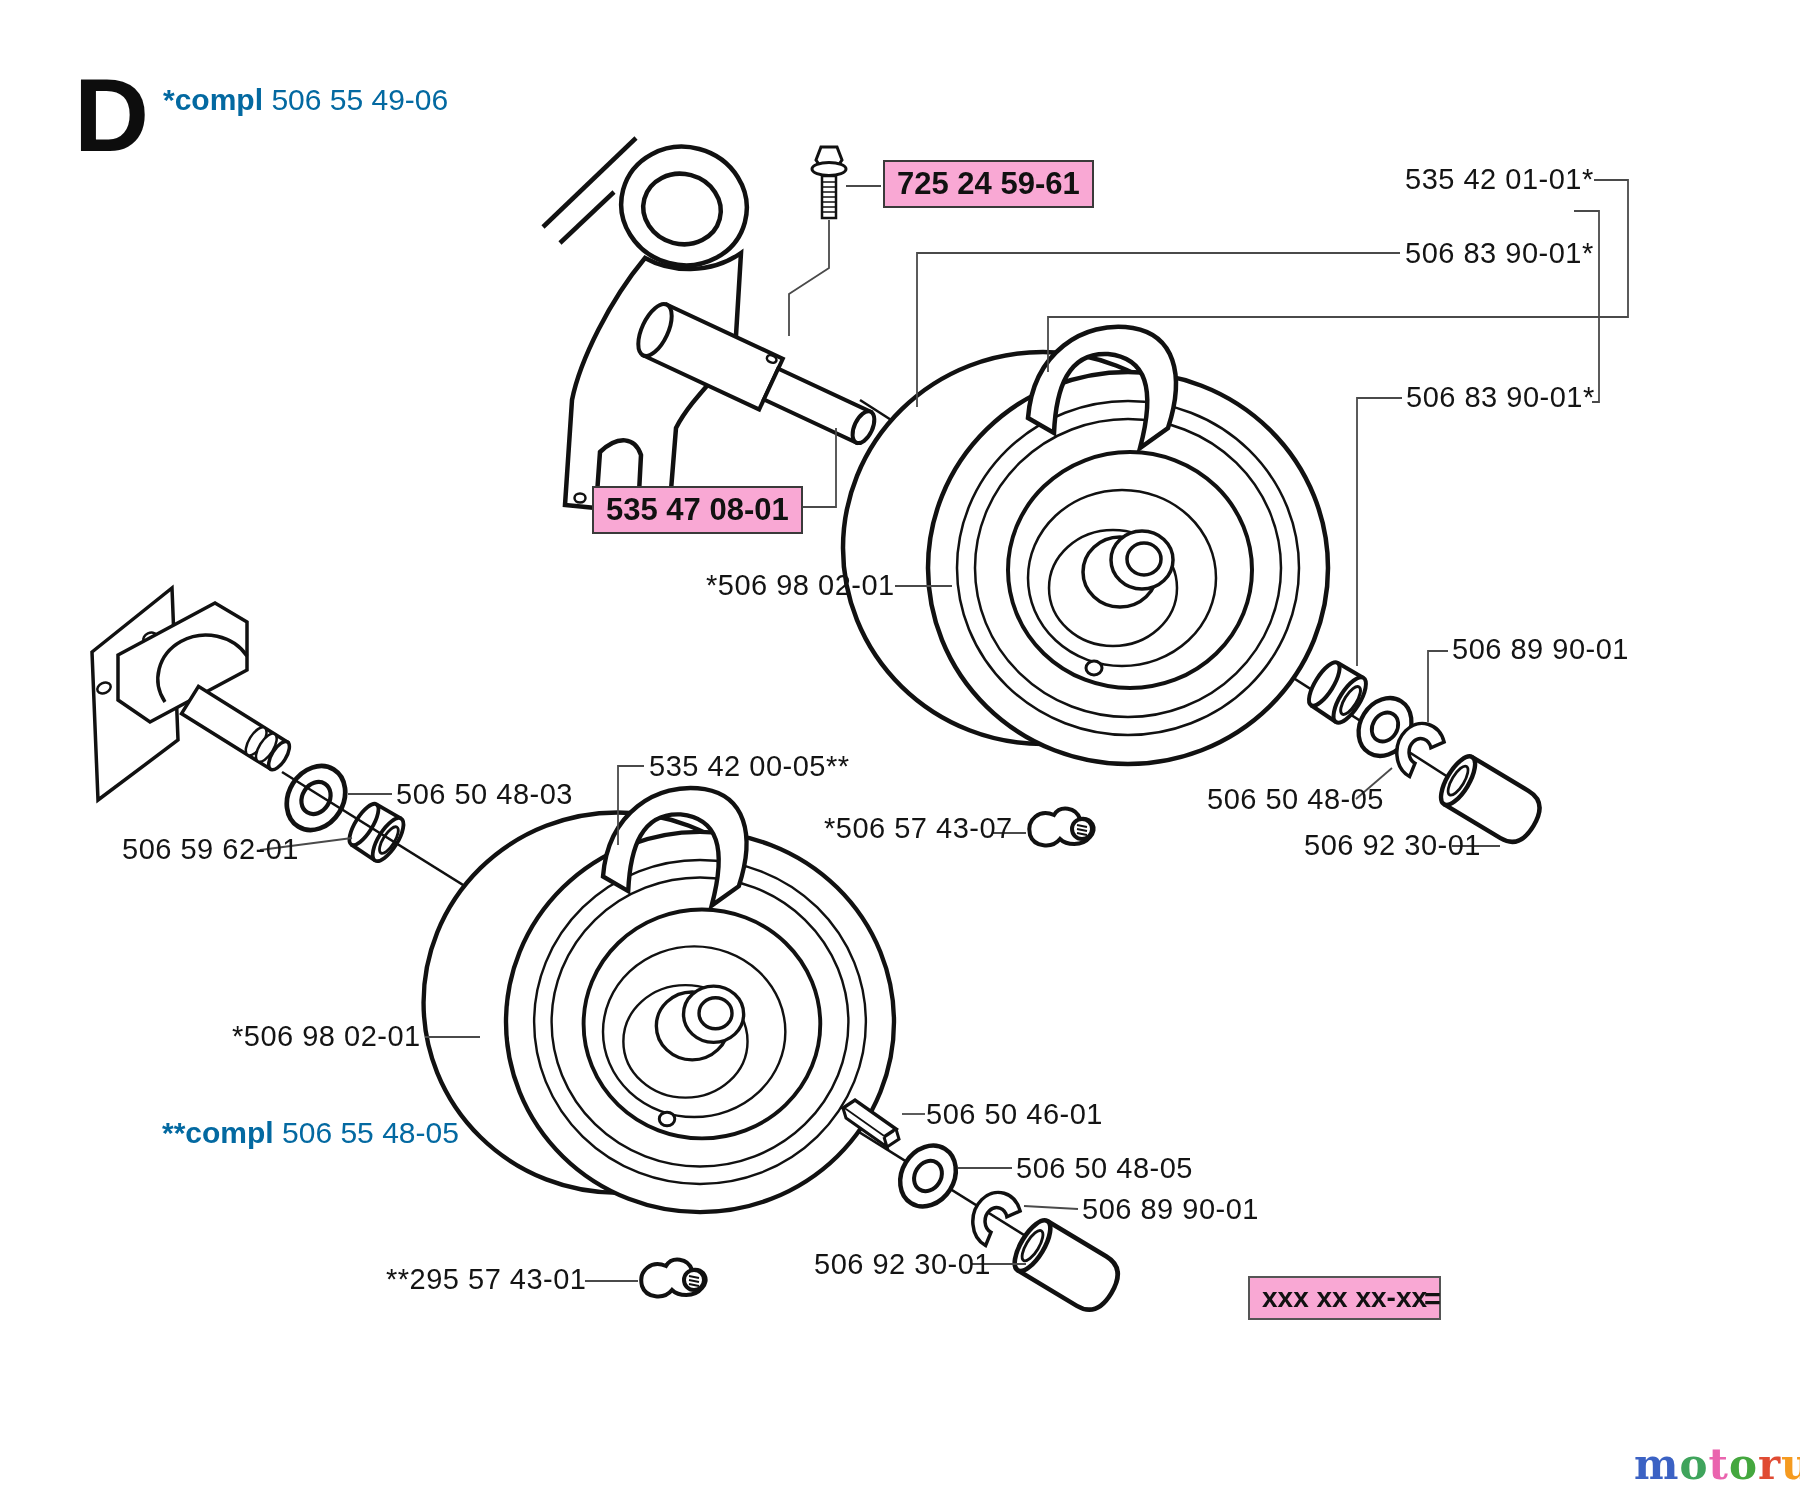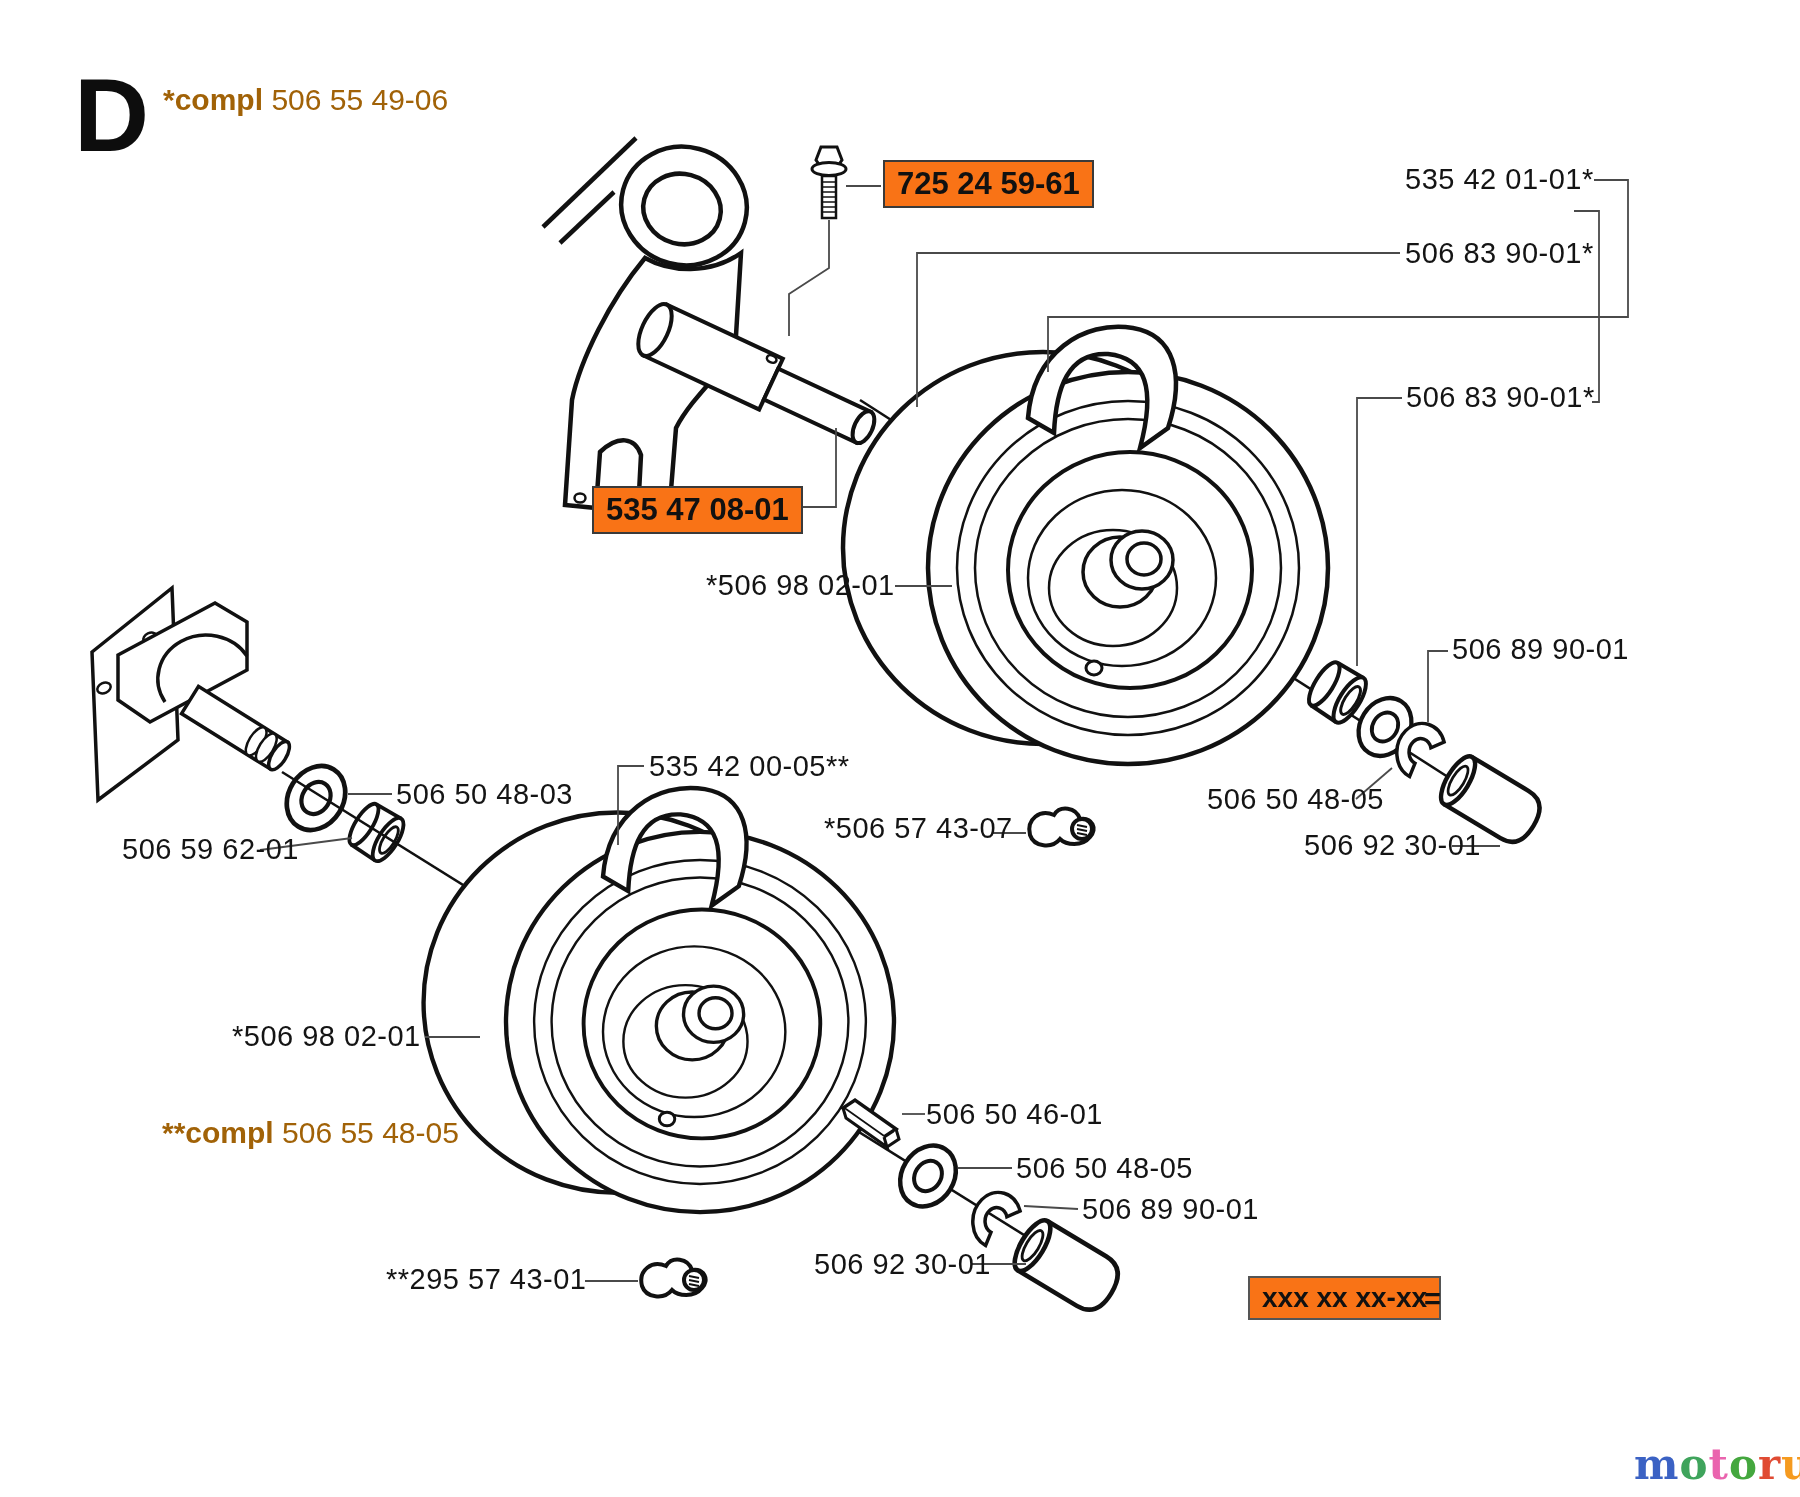--- a/index.html
+++ b/index.html
@@ -1,23 +1,23 @@
 <!DOCTYPE html>
 <html><head>
 <meta charset="utf-8">
 <style>
   html,body{margin:0;padding:0;background:#fff;}
   #stage{position:relative;width:1800px;height:1497px;background:#ffffff;overflow:hidden;
          font-family:"Liberation Sans",sans-serif;color:#111;}
   #drawing{position:absolute;left:0;top:0;}
   .lbl{position:absolute;font-size:29px;line-height:1.05;color:#141414;white-space:nowrap;letter-spacing:0.5px;}
-  .boxed{position:absolute;border:2px solid #3a3a3a;background:#f97316;padding:4px 12px;
+  .boxed{position:absolute;border:2px solid #3a3a3a;background:#f9a8d4;padding:4px 12px;
          font-size:31px;font-weight:bold;white-space:nowrap;color:#111;}
   .big-letter{position:absolute;left:74px;top:56px;font-size:104px;font-weight:bold;color:#0d0d0d;}
-  .compl{position:absolute;font-size:30px;color:#a16207;white-space:nowrap;}
+  .compl{position:absolute;font-size:30px;color:#0369a1;white-space:nowrap;}
   .compl b{font-weight:bold;}
   .legend-lines{position:absolute;font-size:27px;font-weight:bold;line-height:29.5px;color:#111;}
   .legend-eq{position:absolute;font-size:29px;font-weight:bold;color:#111;}
   #watermark{position:absolute;left:1634px;top:1440px;font-family:"DejaVu Serif",serif;
              font-size:42px;font-weight:bold;letter-spacing:1px;cursor:pointer;}
 </style>
 </head>
 <body>
 
 <div id="stage">

